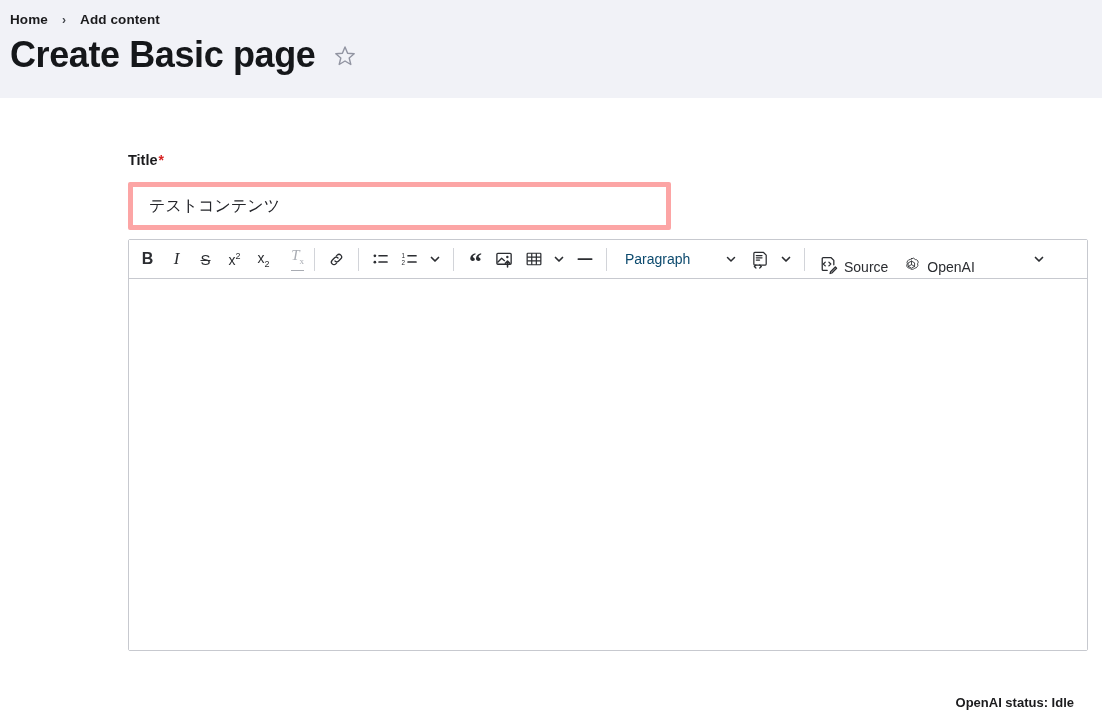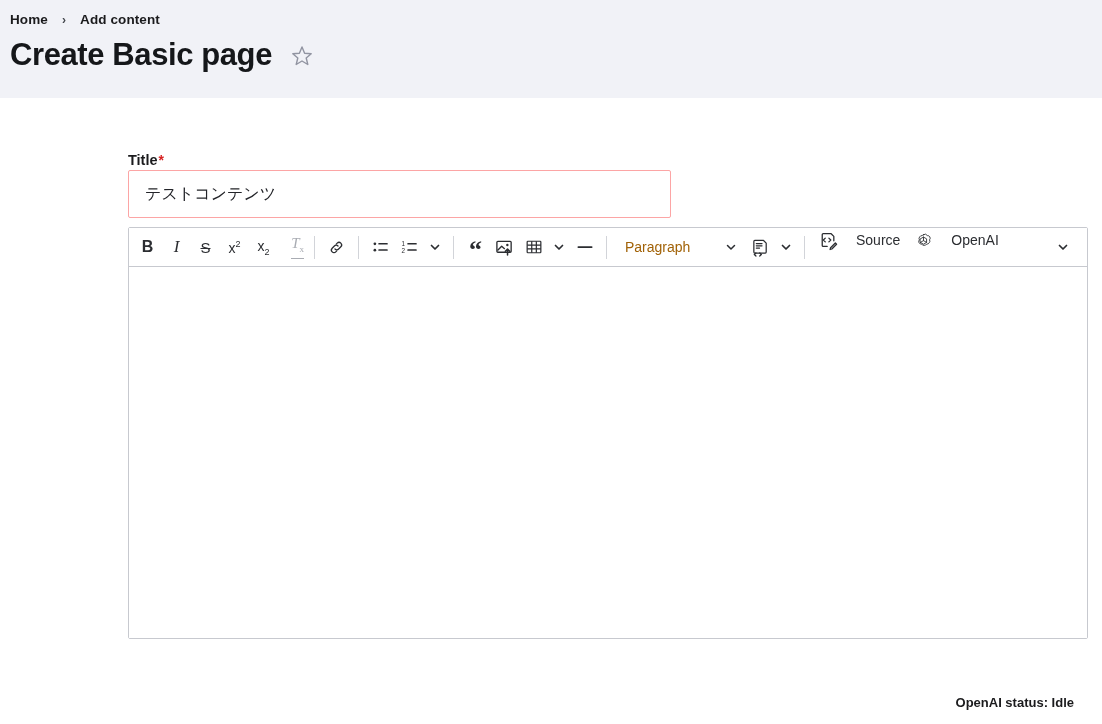--- a/index.html
+++ b/index.html
@@ -35,21 +35,21 @@
     font-size: 12px;
     color: #44484e;
     font-weight: 700;
   }
   .title-row {
     position: absolute;
     left: 10px; top: 33px;
     display: flex; align-items: center;
   }
   .page-title {
-    font-size: 31px;
+    font-size: 36px;
     font-weight: 700;
     letter-spacing: -0.4px;
     color: #15171a;
     line-height: 44px;
     margin: 0;
   }
   .star-icon {
     margin-left: 18px;
     margin-top: 2px;
     display: inline-flex;
@@ -76,23 +76,24 @@
   }
   .title-input {
     display: block;
     width: 543px;
     height: 48px;
     padding: 0 16px;
     font-size: 16px;
     font-family: "Liberation Sans", sans-serif;
     color: #232429;
     background: #fff;
-    border: 1px solid #fca5a5;
+    border: 5px solid #fca5a5;
     border-radius: 2px;
     outline: none;
+    margin-top: 12px;
   }
   .body-label {
     margin-top: 37px;
   }
   .body-label a {
     color: #0e55d7;
     text-decoration: underline;
     font-weight: 700;
   }
 
@@ -166,29 +167,29 @@
     border-radius: 2px;
   }
   .dropdown-para {
     display: flex;
     align-items: center;
     justify-content: space-between;
     width: 132px;
     height: 31px;
     padding: 0 9px 0 11px;
     font-size: 14px;
-    color: #a16207;
+    color: #0c4a6e;
     cursor: pointer;
     border-radius: 2px;
     font-family: "Liberation Sans", sans-serif;
   }
   .tb-labeled {
     display: flex;
-    align-items: flex-start;
-    gap: 18px;
+    align-items: flex-end;
+    gap: 6px;
     height: 31px;
     padding: 0 7px;
     font-size: 14px;
     font-family: "Liberation Sans", sans-serif;
     color: #2b2d31;
     cursor: pointer;
     border-radius: 2px;
     border: none;
     background: transparent;
   }

